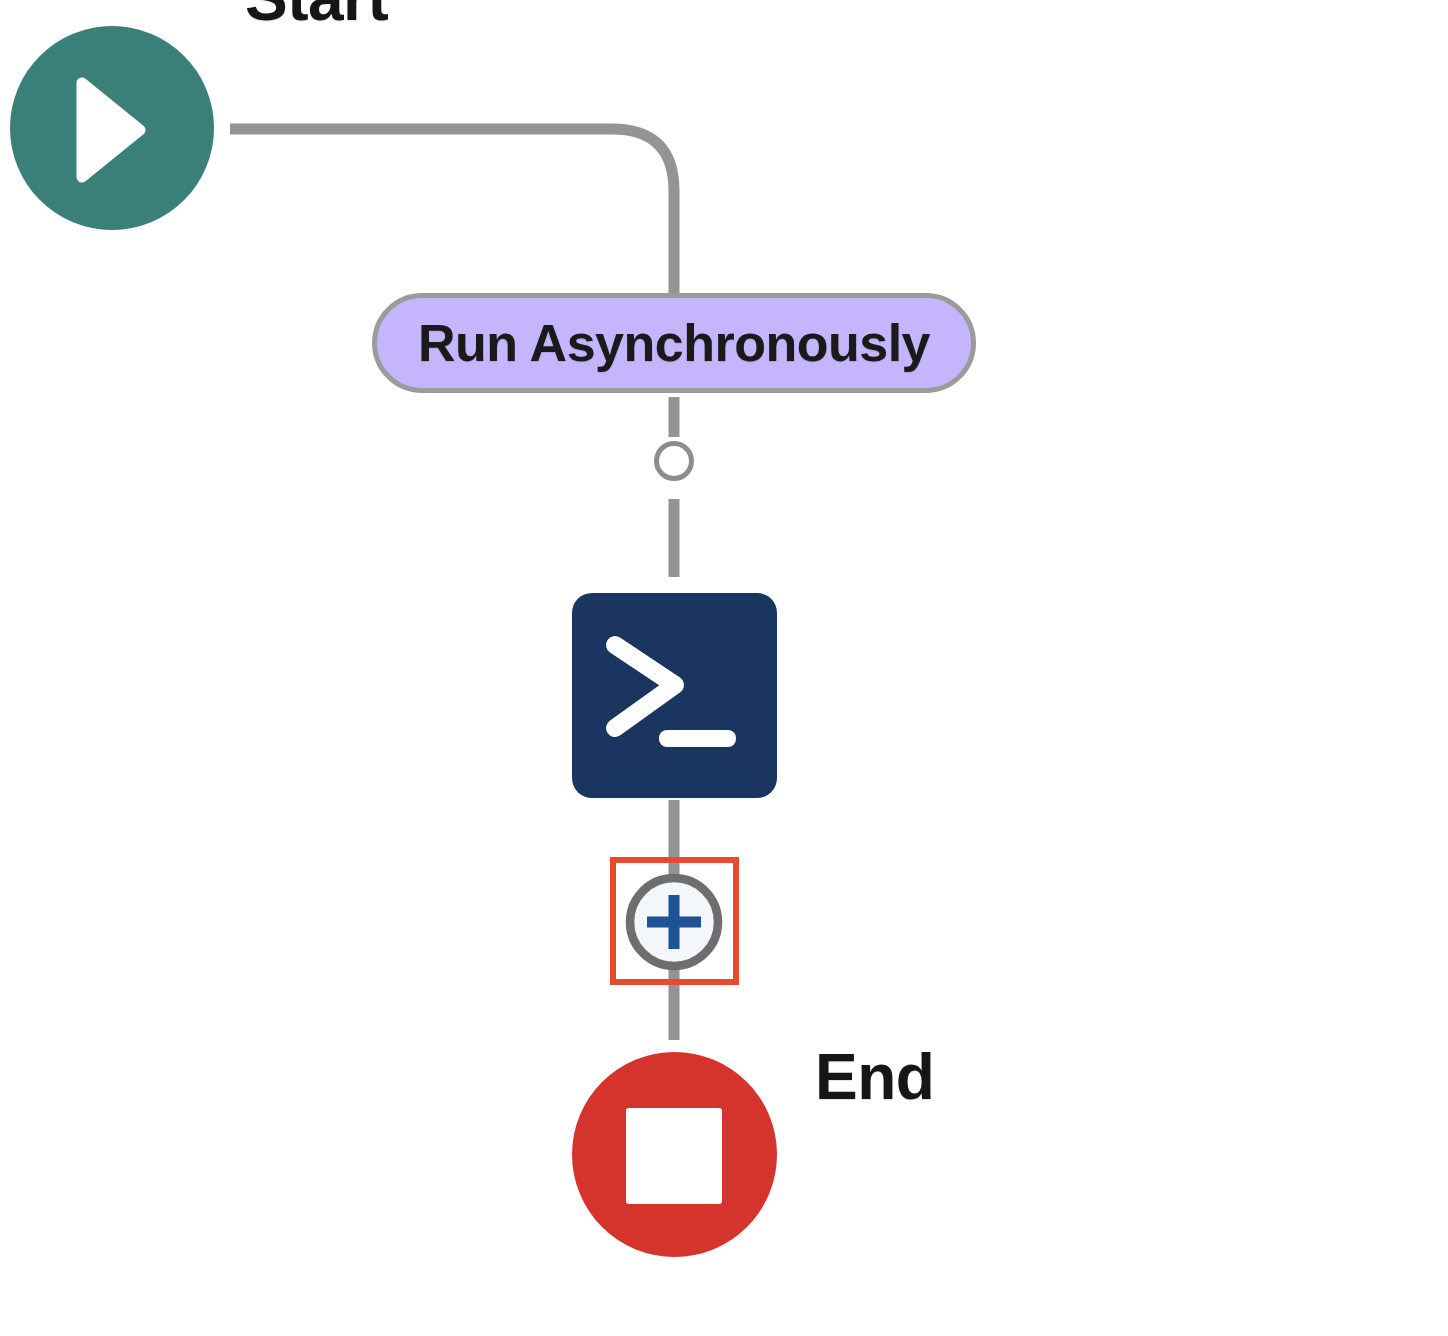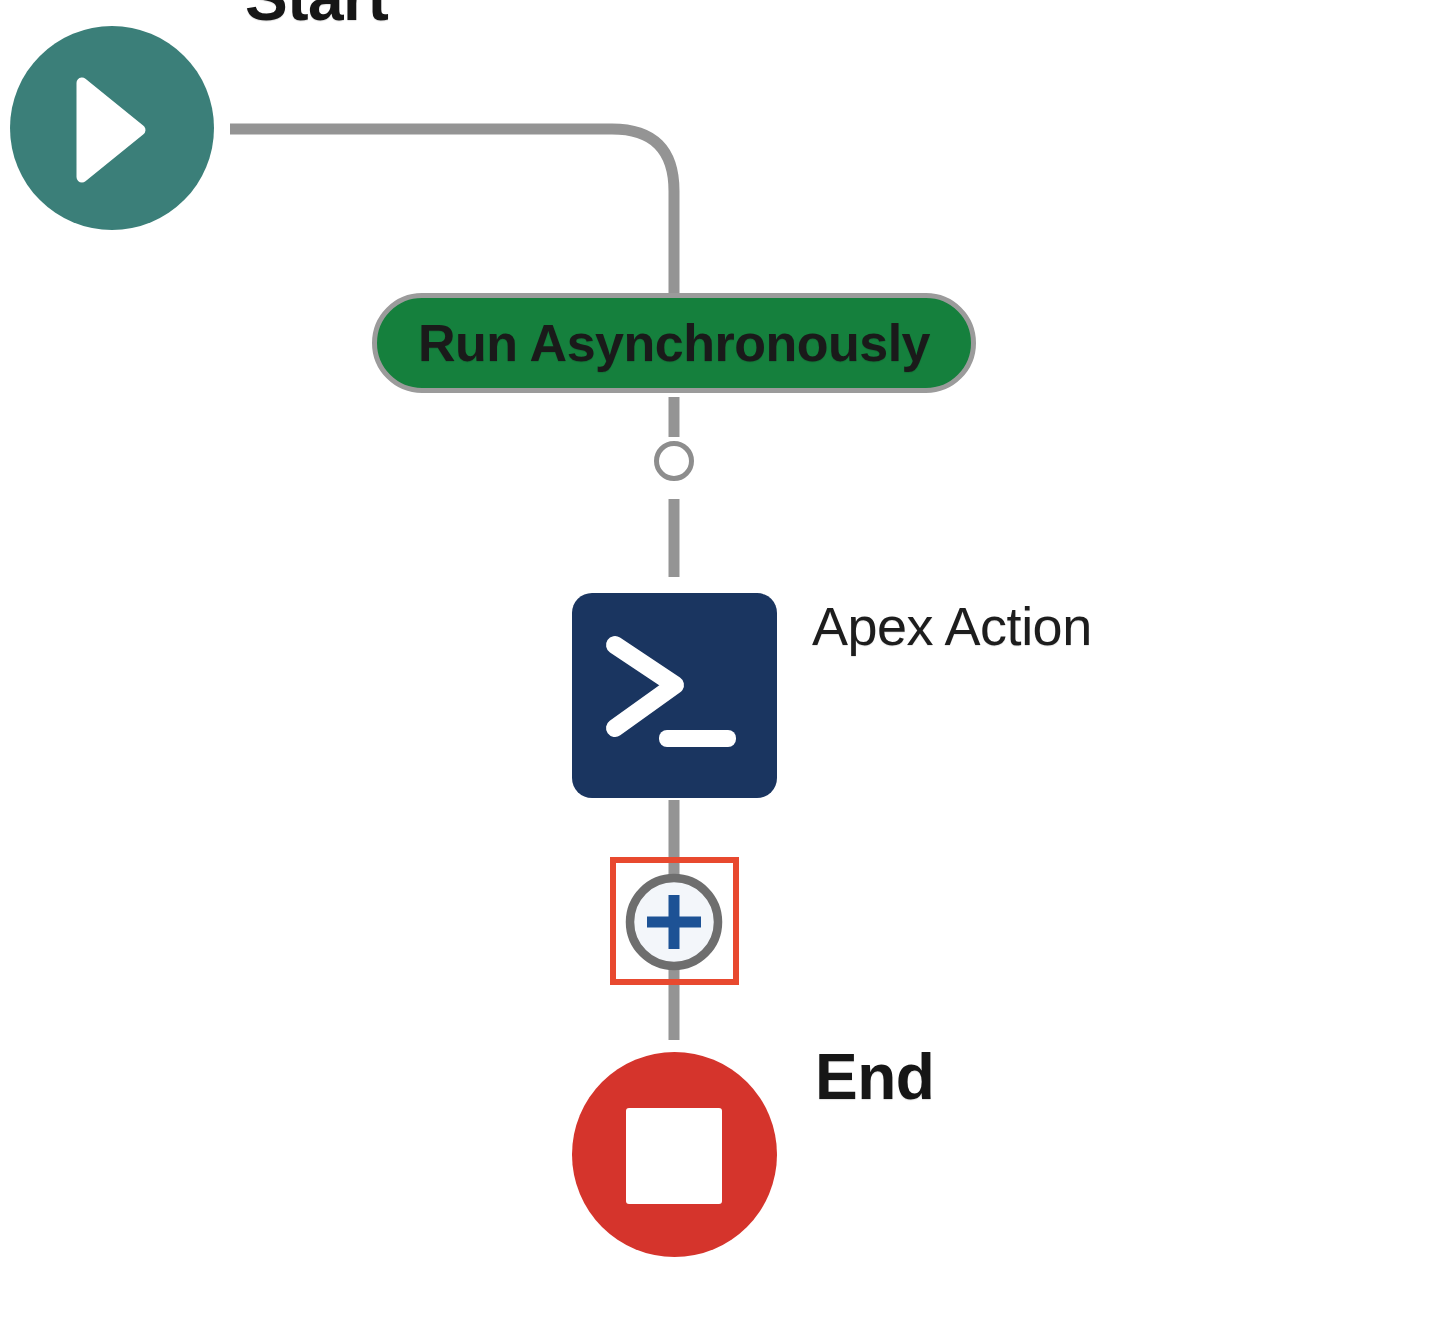--- a/index.html
+++ b/index.html
@@ -32,21 +32,21 @@
     line-height: 1.0;
     white-space: nowrap;
     text-shadow: 0 1px 1px rgba(0,0,0,0.12);
   }
   .start-label { left: 245px; top: -34px; }
   .branch-pill {
     position: absolute;
     left: 372px; top: 293px;
     width: 604px; height: 100px;
     box-sizing: border-box;
-    background: #15803d;
+    background: #c4b5fd;
     border: 5px solid #9b9b9b;
     border-radius: 52px;
     display: flex;
     align-items: center;
     justify-content: center;
   }
   .branch-pill span {
     font-weight: bold;
     font-size: 52px;
     letter-spacing: -0.5px;
@@ -126,21 +126,20 @@
     <span>Run Asynchronously</span>
   </div>
 
   <div class="node apex-node" style="background: rgb(26, 53, 96);">
     <svg width="205" height="205" viewBox="0 0 205 205" fill="none">
       <polyline points="43,52 103,92 43,135" stroke="#ffffff" stroke-width="18" stroke-linecap="round" stroke-linejoin="round"></polyline>
       <rect x="87" y="137" width="77" height="17" rx="8" fill="#ffffff"></rect>
     </svg>
   </div>
   <div class="node-label-block">
-    <div class="node-subtitle">Apex Action</div>
   </div>
 
   <div class="node end-node" style="background: rgb(213, 52, 44);">
     <div class="stop-square"></div>
   </div>
   <div class="flow-label end-label">End</div>
 
 </div>
 
 </body></html>

